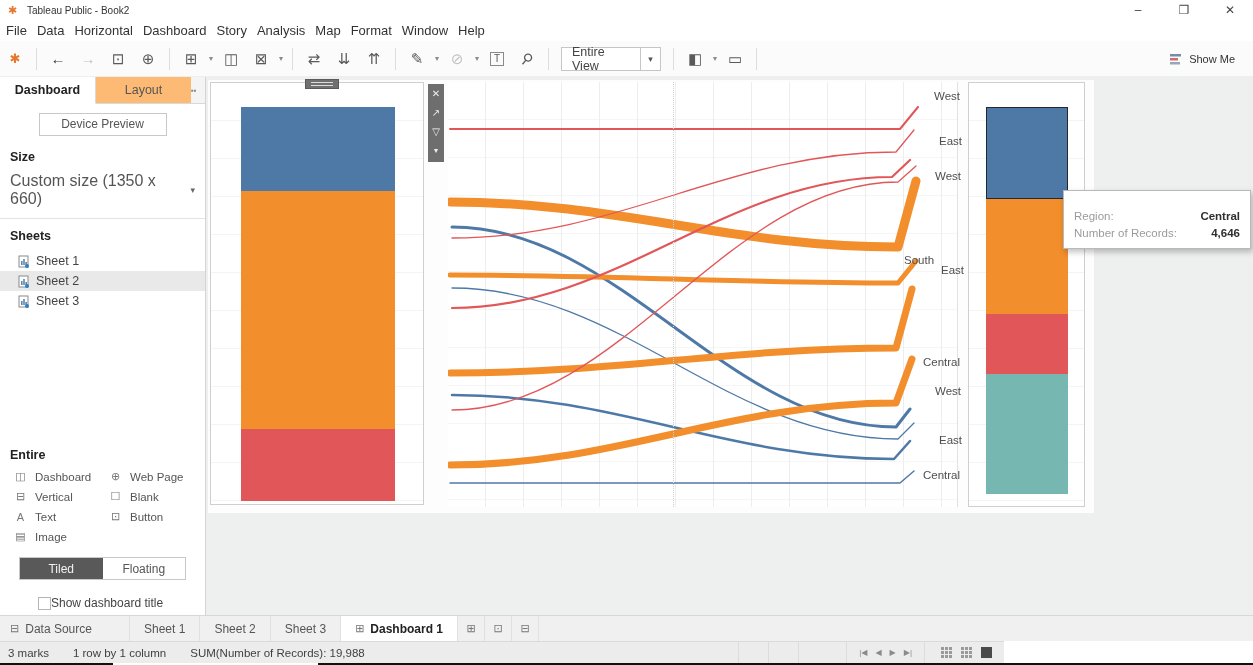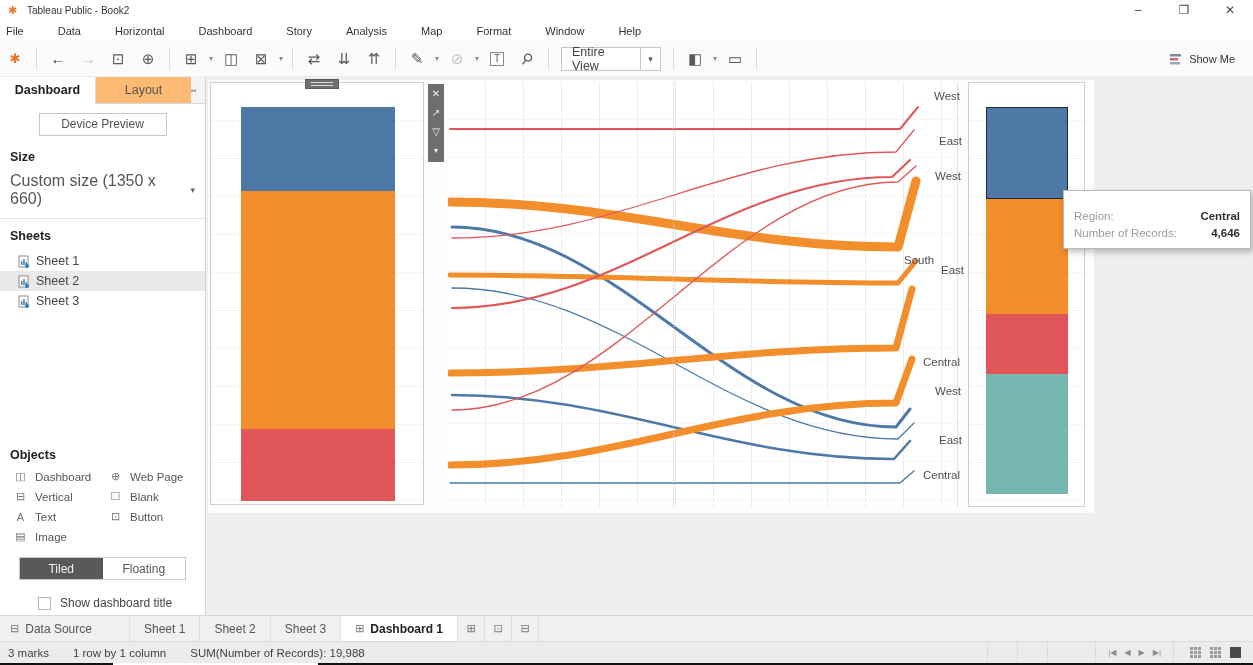--- a/index.html
+++ b/index.html
@@ -8,21 +8,21 @@
 
   
   #titlebar { position:absolute; left:0; top:0; width:1253px; height:20px; background:#fff; display:flex; align-items:center; }
   #tbl-logo { width:13px; height:13px; margin-left:6px; font-size:11px; line-height:13px; color:#e8762d; text-align:center; }
   #win-title { font-size:10px; color:#333; margin-left:8px; }
   #win-controls { margin-left:auto; display:flex; }
   .winbtn { width:46px; height:20px; text-align:center; font-size:12px; color:#444; line-height:20px; }
 
   
   #menubar { position:absolute; left:0; top:20px; width:1253px; height:21px; background:#fff; display:flex; align-items:center; }
-  .menu-item { font-size:11px; color:#333; padding:2px 17px; }
+  .menu-item { font-size:13px; color:#333; padding:2px 5px; }
   .menu-item:first-child { padding-left:6px; }
 
   
   #toolbar { position:absolute; left:0; top:41px; width:1253px; height:36px; background:#fbfbfb; display:flex; align-items:center; border-bottom:1px solid #eee; }
   .tb-ico { font-size:15px; color:#5a5a5a; width:30px; text-align:center; line-height:24px; }
   .tb-ico.dis { color:#c2c2c2; }
   .tb-caret { font-size:8px; color:#8a8a8a; width:10px; text-align:center; }
   .tb-sep { width:1px; height:22px; background:#ddd; margin:0 6px; }
   .tb-text-ico { font-size:10px; color:#5a5a5a; border:1px solid #8a8a8a; width:14px; height:14px; line-height:12px; text-align:center; margin:0 8px; }
   #view-select { display:flex; align-items:center; border:1px solid #c6c6c6; background:#fff; height:24px; margin:0 6px; }
@@ -45,21 +45,21 @@
   .h-sep { height:1px; background:#e3e3e3; margin-top:10px; }
   .sheet-row { display:flex; align-items:center; gap:7px; height:20px; padding-left:18px; font-size:12.5px; color:#444; }
   .sheet-row.selected { background:#e9e9e9; }
   #objects-block { position:absolute; left:0; top:371px; width:205px; }
   .obj-grid { display:grid; grid-template-columns:95px 95px; margin:8px 0 0 14px; row-gap:7px; }
   .obj-item { display:flex; align-items:center; gap:8px; font-size:11.5px; color:#555; }
   .obj-ico { font-size:11px; color:#777; width:13px; text-align:center; }
   #tile-float { display:flex; margin:14px 19px 0; height:23px; border:1px solid #c8c8c8; }
   #tiled-btn { flex:1; background:#595959; color:#f2f2f2; font-size:12px; display:flex; align-items:center; justify-content:center; }
   #floating-btn { flex:1; background:#fff; color:#555; font-size:12px; display:flex; align-items:center; justify-content:center; }
-  #show-title-row { display:flex; align-items:center; gap:9px; margin:16px 12px 0 14px;padding-left:24px; }
+  #show-title-row { display:flex; align-items:center; margin:16px 12px 0 14px;padding-left:24px; }
   #show-title-row .cb { width:13px; height:13px; border:1px solid #b5b5b5; background:#fff; }
   #show-title-row .lbl { font-size:12px; color:#444; }
 
   
   #canvas { position:absolute; left:206px; top:77px; width:1047px; height:538px; background:#eef0f0; }
   #dash-surface { position:absolute; left:2px; top:3px; width:886px; height:433px; background:#fdfdfd; }
 
   .panel { position:absolute; background:#fff; }
   #left-panel { left:4px; top:5px; width:214px; height:423px; border:1px solid #cfcfcf;
     background-image:repeating-linear-gradient(to bottom, transparent 0 37px, #f4f4f4 37px 38px); }
@@ -90,21 +90,21 @@
 
   
   #tabbar { position:absolute; left:0; top:615px; width:1253px; height:26px; background:#f0f0f0; border-top:1px solid #d8d8d8; display:flex; align-items:stretch; }
   .stab { display:flex; align-items:center; gap:6px; font-size:12px; color:#555; padding:0 14px; border-right:1px solid #e0e0e0; }
   #tab-datasource { width:130px; padding-left:10px; }
   .stab .ico { font-size:11px; color:#777; }
   .stab.active { background:#fff; color:#222; font-weight:bold; }
   .newtab-btn { width:27px; display:flex; align-items:center; justify-content:center; font-size:11px; color:#777; border-right:1px solid #e0e0e0; }
 
   
-  #statusbar { position:absolute; left:0; top:641px; width:1253px; height:22px; background:#ececec; border-top:1px solid #dadada; display:flex; align-items:center; font-size:11.5px; color:#3f3f3f; }
+  #statusbar { position:absolute; left:0; top:641px; width:1004px; height:22px; background:#ececec; border-top:1px solid #dadada; display:flex; align-items:center; font-size:11.5px; color:#3f3f3f; }
   .sb-item { padding:0 12px; }
   #sb-right { margin-left:auto; display:flex; align-items:center; height:100%; }
   .sb-cell { width:30px; height:100%; border-left:1px solid #dcdcdc; }
   #nav-icons { display:flex; align-items:center; gap:8px; padding:0 12px; border-left:1px solid #dcdcdc; height:100%; color:#8a8a8a; font-size:8px; }
   #grid-icons { display:flex; align-items:center; gap:9px; padding:0 12px 0 16px; border-left:1px solid #dcdcdc; height:100%; }
   .gico { width:11px; height:11px; display:grid; grid-template-columns:1fr 1fr 1fr; gap:1px; }
   .gico i { background:#9a9a9a; }
   .gico.dark i { background:#4a4a4a; }
 
   .edge { position:absolute; height:2px; background:#111; top:663px; }
@@ -224,21 +224,21 @@
             <rect x="3" y="6" width="1.6" height="4" fill="#5b87b0"></rect>
             <rect x="5.2" y="4" width="1.6" height="6" fill="#5b87b0"></rect>
             <rect x="7.4" y="7" width="1.6" height="3" fill="#5b87b0"></rect>
             <circle cx="9" cy="11" r="2" fill="#2f7fc1"></circle>
           </svg>
         <span>Sheet 3</span>
       </div>
     </div>
 
     <div id="objects-block">
-      <div class="section-label" style="margin-top:0;">Objects</div>
+      <div class="section-label" style="margin-top:0;">Entire</div>
       <div class="obj-grid">
         <div class="obj-item">
             <span class="obj-ico">◫</span>
             <span>Dashboard</span>
           </div>
         <div class="obj-item">
             <span class="obj-ico">⊕</span>
             <span>Web Page</span>
           </div>
         <div class="obj-item">

